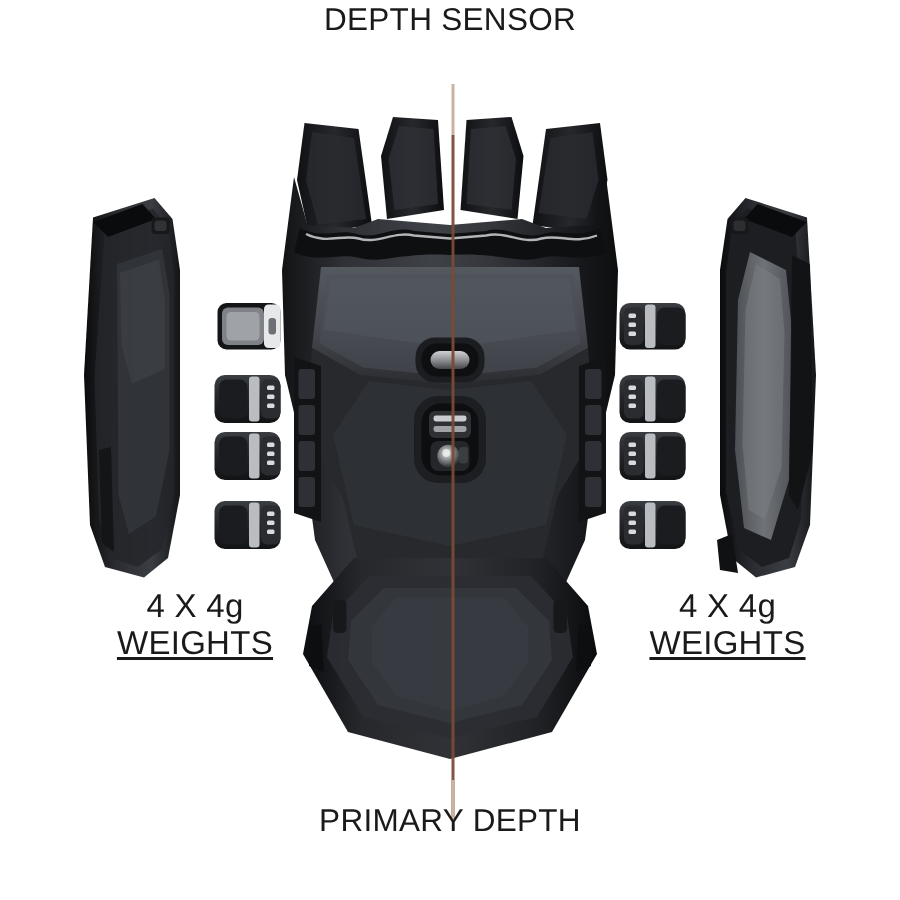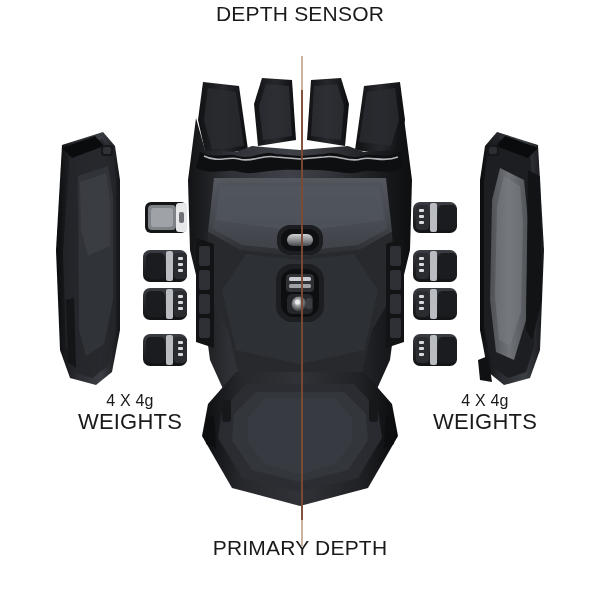--- a/index.html
+++ b/index.html
@@ -13,22 +13,22 @@
   #stage{position:absolute;left:0;top:0;width:600px;height:600px;}
 
   
   .anno{position:absolute;text-align:center;color:#1a1a1a;letter-spacing:.2px;line-height:1.12;}
   .anno .l1{font-size:21px;}
   .anno .l2{font-size:21px;}
   #anno-top{left:150px;top:2px;width:300px;}
   #anno-bottom{left:150px;top:536px;width:300px;}
   #anno-left{left:55px;top:392px;width:150px;}
   #anno-right{left:400px;top:392px;width:170px;}
-  #anno-left .l1,#anno-right .l1{font-size:16px;}
-  #anno-left .l2,#anno-right .l2{font-size:22px;}
+  #anno-left .l1,#anno-right .l1{font-size:22px;}
+  #anno-left .l2,#anno-right .l2{font-size:22px;text-decoration:underline;}
 
   
   .guide{position:absolute;left:301px;width:2px;}
   #guide-top{top:56px;height:34px;background:#cbb49f;}
   #guide-body{top:90px;height:456px;background:#7b4a33;opacity:.95;}
   #guide-bottom{top:520px;height:26px;background:#cbb49f;}
 
   svg{display:block;}
 </style>
 </head>

